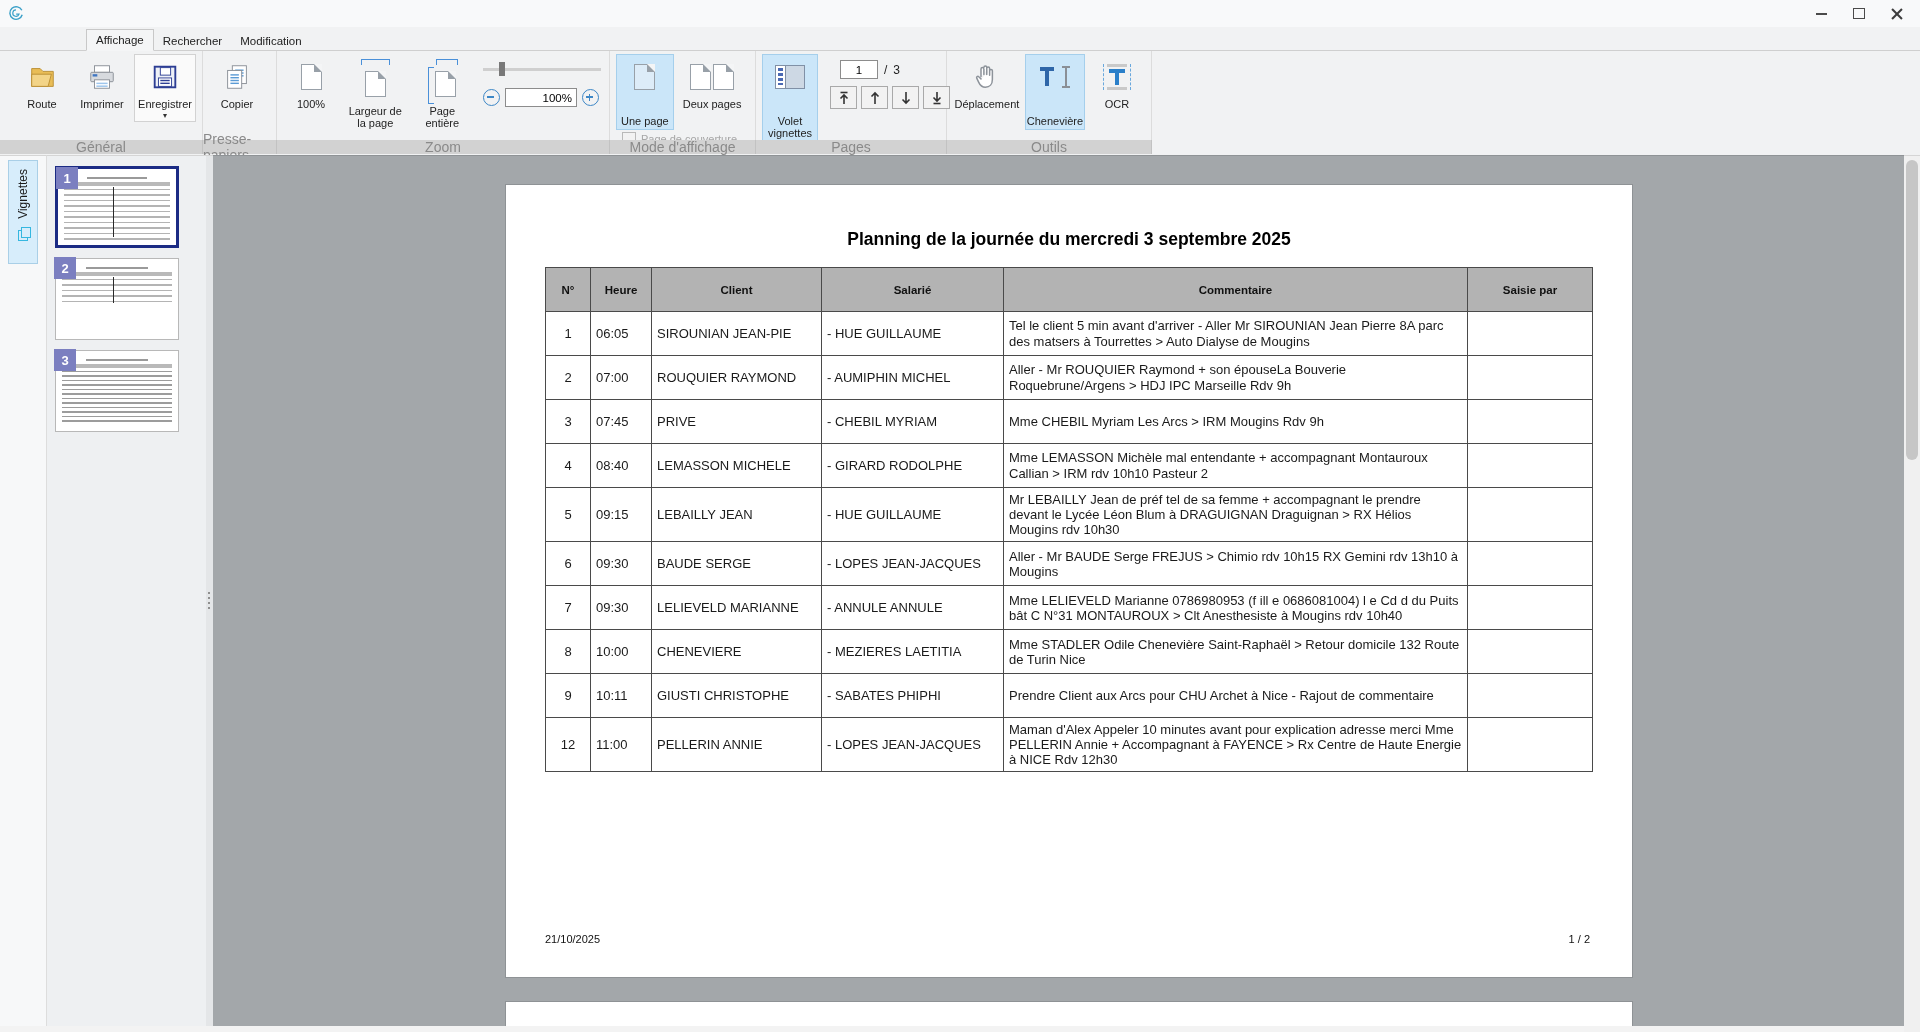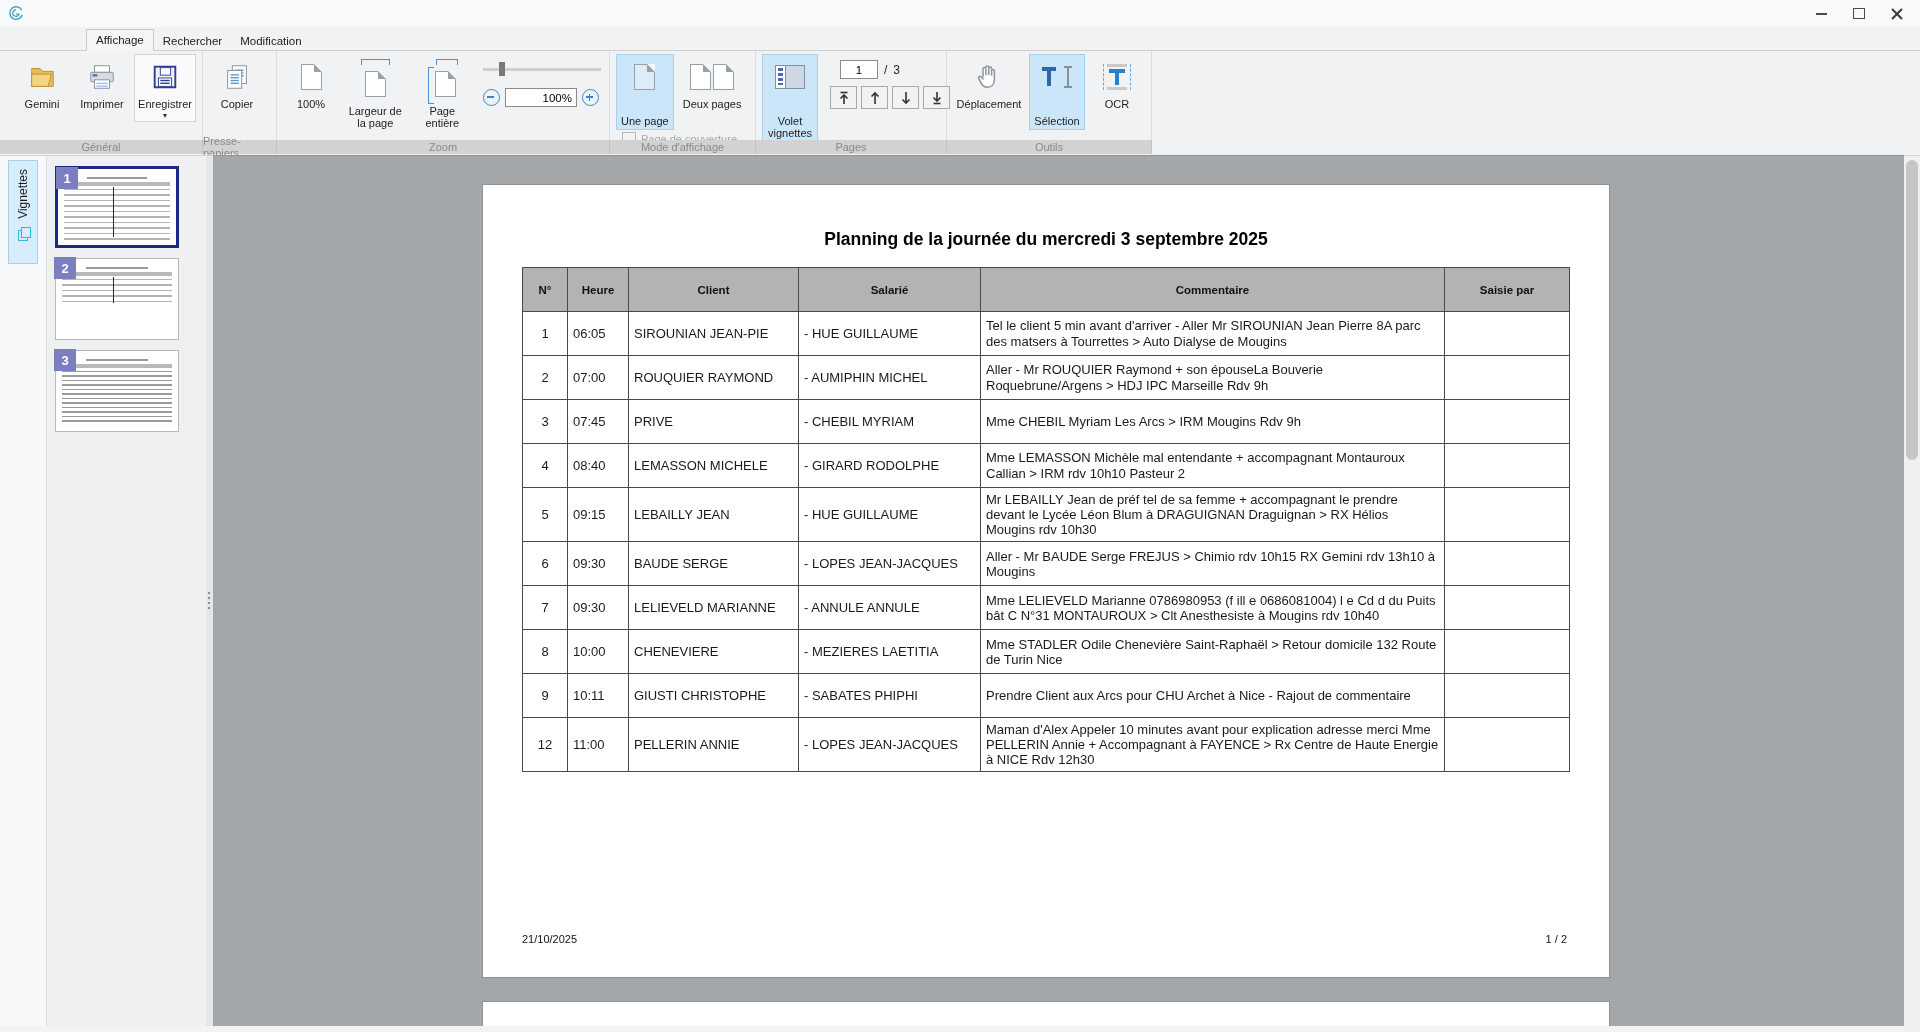--- a/index.html
+++ b/index.html
@@ -26,21 +26,21 @@
   .toolbar{position:absolute;top:51px;left:0;height:89px;display:flex;padding-left:8px;}
   .tgroup{display:flex;align-items:flex-start;padding:3px 4px 0 4px;border-right:1px solid #dcdcdc;box-sizing:border-box;}
   .tb-btn{display:flex;flex-direction:column;align-items:center;justify-content:flex-start;gap:3px;
     min-width:46px;padding:4px 4px 2px;margin:0 2px;border:1px solid transparent;cursor:default;}
   .tb-btn.active{background:#cbe6f9;border-color:#a5cfec;gap:20px;}
   .tb-btn.boxed{border-color:#d2d2d2;background:#fafafa;}
   .tb-icon{height:36px;display:flex;align-items:center;justify-content:center;}
   .tb-label{font-size:11px;line-height:12px;text-align:center;color:#222;max-width:66px;}
   .caret{font-size:8px;line-height:6px;color:#333;}
   .grouplabels{position:absolute;top:140px;left:0;height:14px;display:flex;padding-left:0;}
-  .glabel{background:#d2d2d2;border-right:1px solid #c2c2c2;color:#8a8a8a;font-size:11px;display:flex;align-items:center;justify-content:center;box-sizing:border-box;height:14px;}
+  .glabel{background:#d2d2d2;border-right:1px solid #c2c2c2;color:#8a8a8a;font-size:14px;display:flex;align-items:center;justify-content:center;box-sizing:border-box;height:14px;}
 
   
   .zoomctl{display:flex;flex-direction:column;justify-content:flex-start;gap:12px;margin:8px 4px 0 8px;}
   .slider{position:relative;width:118px;height:14px;}
   .slider .track{position:absolute;top:6px;left:0;right:0;height:3px;background:#cfcfcf;}
   .slider .handle{position:absolute;top:0;left:16px;width:6px;height:14px;background:#787878;}
   .zoomrow{display:flex;align-items:center;gap:5px;}
   .circlebtn{position:relative;width:15px;height:15px;border:1.5px solid #3d87c6;border-radius:50%;}
   .circlebtn::before{content:"";position:absolute;left:3px;top:6px;width:7px;height:1.8px;background:#3d87c6;}
   .circlebtn.plus::after{content:"";position:absolute;left:5.7px;top:3.5px;width:1.8px;height:7px;background:#3d87c6;}
@@ -108,21 +108,21 @@
   .thumb.style-a .t-body{height:52px;}
   .thumb.style-b .t-body{height:24px;}
   .thumb.style-c .t-body{height:54px;background:repeating-linear-gradient(to bottom,#9c9c9c 0 1.5px,transparent 1.5px 4.5px);}
   .vline{position:absolute;left:46%;top:12px;width:1px;background:#2a2a2a;}
   .thumb.style-a .vline{height:50px;} .thumb.style-b .vline{height:26px;}
   .splitter{position:absolute;left:206px;top:0;bottom:0;width:7px;background:#e4e6e8;border-top:1px solid #d5d5d5;cursor:col-resize;}
   .splitdots{position:absolute;left:2px;top:436px;width:2px;height:2px;background:#8f8f8f;
      box-shadow:0 5px 0 #8f8f8f,0 10px 0 #8f8f8f,0 15px 0 #8f8f8f;}
 
   .doc-area{position:absolute;left:213px;top:0;right:16px;bottom:0;background:#a3a7aa;border-top:1px solid #8f9396;overflow:hidden;}
-  .page{position:absolute;left:270px;width:1126px;background:#fff;box-shadow:0 0 0 1px #8e9295;}
+  .page{position:absolute;left:293px;width:1126px;background:#fff;box-shadow:0 0 0 1px #8e9295;}
   .page1{top:29px;height:792px;}
   .page2{top:846px;height:40px;}
 
   .doc-title{margin-top:44px;text-align:center;font-size:17.5px;font-weight:bold;color:#000;}
   .doc-sub{margin-top:13px;text-align:center;font-size:15.5px;font-weight:bold;color:#000;}
   table.plan{border-collapse:collapse;margin:17px 0 0 39px;width:1047px;table-layout:fixed;}
   table.plan th{background:#b3b3b3;border:1px solid #4a4a4a;font-size:11.5px;font-weight:bold;color:#111;height:20px;padding:1px 2px;}
   table.plan td{border:1px solid #4a4a4a;font-size:13px;line-height:1.16;vertical-align:middle;padding:4px 5px;word-wrap:break-word;}
   table.plan tr{height:44px;}
   td.c-num{text-align:center;}
@@ -168,21 +168,21 @@
   <div class="toolbar">
 
     <div class="tgroup" style="width:195px">
       <div class="tb-btn">
         <span class="tb-icon">
           <svg width="30" height="30" viewBox="0 0 32 32">
               <path d="M5 7h9l3 3h11v16H5z" fill="#e9bd56" stroke="#bb8f33"></path>
               <path d="M5 13h21l-3.5 13H5z" fill="#f3d487" stroke="#bb8f33"></path>
             </svg>
         </span>
-        <span class="tb-label">Gemini</span>
+        <span class="tb-label">Route</span>
       </div>
       <div class="tb-btn">
         <span class="tb-icon">
           <svg width="30" height="30" viewBox="0 0 32 32">
               <rect x="8" y="4" width="16" height="7" fill="#fff" stroke="#8a8f96"></rect>
               <rect x="4" y="11" width="24" height="10" rx="1" fill="#d7dade" stroke="#8a8f96"></rect>
               <rect x="6" y="13" width="5" height="2.5" fill="#3f76c2"></rect>
               <rect x="8" y="19" width="16" height="9" fill="#fff" stroke="#8a8f96"></rect>
               <rect x="10" y="22" width="12" height="1.6" fill="#9fc6ec"></rect>
               <rect x="10" y="25" width="12" height="1.6" fill="#9fc6ec"></rect>
@@ -330,21 +330,21 @@
         <span class="tb-label">Déplacement</span>
       </div>
       <div class="tb-btn active">
         <span class="tb-icon">
           <span class="t-glyph">
               <span class="tb1"></span>
               <span class="tb2"></span>
             </span>
             <span class="ibeam"></span>
         </span>
-        <span class="tb-label">Sélection</span>
+        <span class="tb-label">Chenevière</span>
       </div>
       <div class="tb-btn">
         <span class="tb-icon">
           <span class="ocr-glyph">
               <span class="bar top"></span>
               <span class="bar bot"></span>
               <span class="tb1"></span>
               <span class="tb2"></span>
             </span>
         </span>

